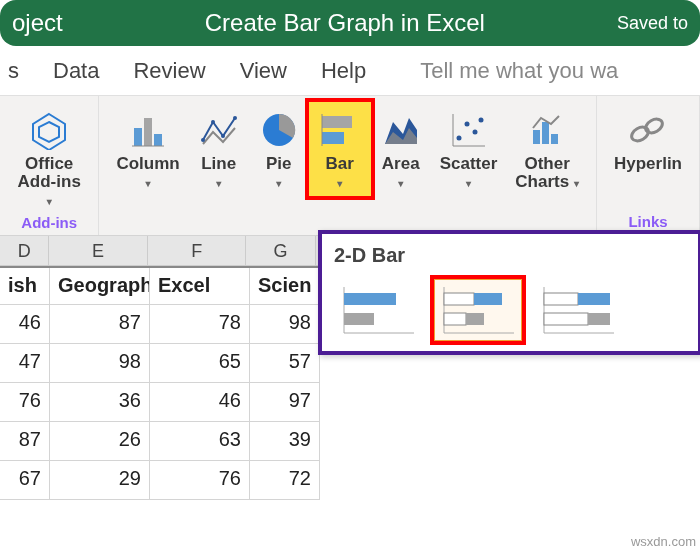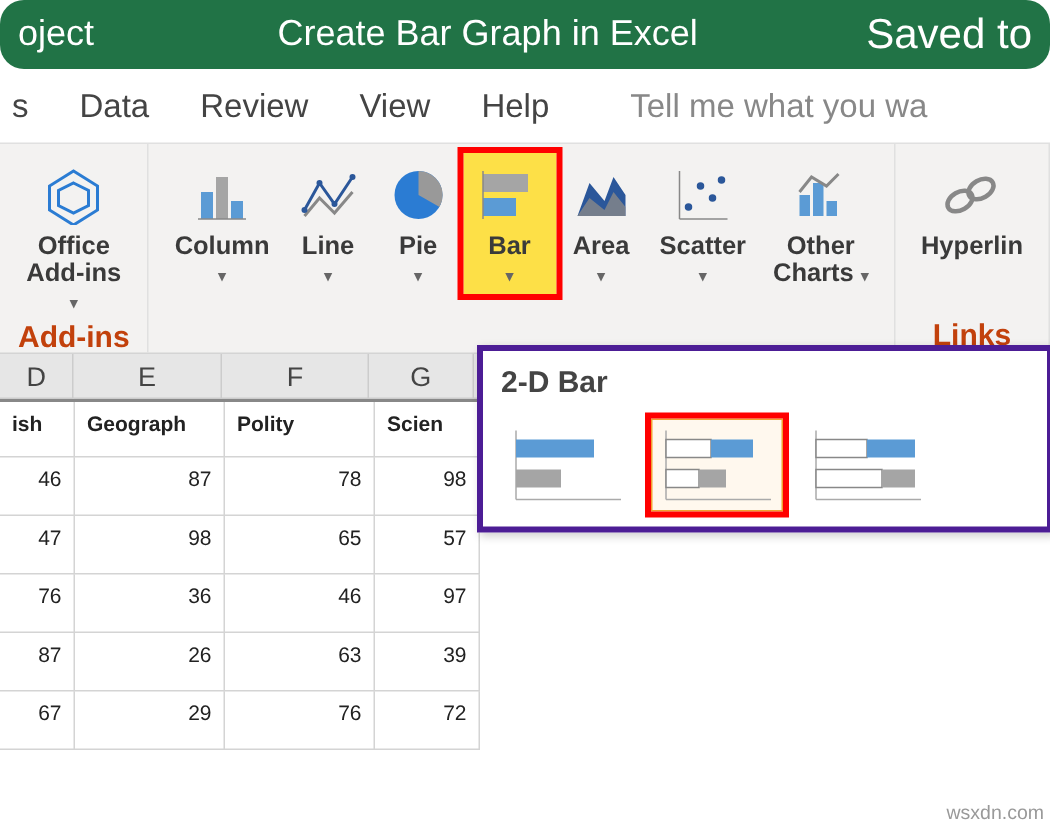--- a/index.html
+++ b/index.html
@@ -2,52 +2,52 @@
 <html><head>
 <meta charset="utf-8">
 <style>
 * { box-sizing: border-box; margin: 0; padding: 0; }
 body { font-family: "Segoe UI", sans-serif; font-size: 14px; background: #fff; width: 700px; height: 553px; overflow: hidden; position: relative; }
 
 
 .titlebar { height: 46px; background: #217346; color: #fff; display: flex; align-items: center; padding: 0 12px; font-size: 24px; font-weight: 300; border-radius: 16px; }
 .titlebar .left { margin-right: 40px; }
 .titlebar .center { flex: 1; text-align: center; margin-left: -30px;}
-.titlebar .right { font-size: 28px; }
+.titlebar .right { font-size: 18px; }
 
 
 .menutabs { height: 50px; display: flex; align-items: center; padding-left: 8px; gap: 34px; font-size: 22px; color: #444; border-bottom: 1px solid #e0e0e0; }
 .menutabs .tab { cursor: pointer; }
 .menutabs .tell { color: #888; margin-left: 20px; }
 
 
 .ribbon { height: 140px; background: #f3f2f1; display: flex; align-items: stretch; border-bottom: 1px solid #d4d4d4; position: relative; }
 .group { display: flex; flex-direction: column; padding: 6px 8px 2px; border-right: 1px solid #e0e0e0; font-weight: bold; }
 .group-row { display: flex; flex: 1; align-items: flex-start; gap: 0; }
-.group-label { text-align: center; font-size: 20px; color: #c2410c; height: 20px; }
+.group-label { text-align: center; font-size: 15px; color: #8b5cf6; height: 20px; }
 .btn { display: flex; flex-direction: column; align-items: center; justify-content: flex-start; padding: 4px 8px; cursor: pointer; border: 1px solid transparent; min-width: 60px; }
 .btn .ic { height: 46px; display: flex; align-items: center; justify-content: center; margin-bottom: 2px; }
 .btn .lbl { font-size: 17px; color: #3a3a3a; text-align: center; line-height: 1.05; }
 .btn .dd { font-size: 10px; color: #666; }
 .btn.highlight { outline: 4px solid #ff0000; background: #fde047; }
 
 
 .drop { position: absolute; top: 230px; left: 318px; width: 384px; background: #fff; border: 4px solid #4c1d95; box-shadow: 2px 2px 6px rgba(0,0,0,0.2); padding: 10px 12px 10px; z-index: 50; }
 .drop-title { font-size: 20px; color: #444; font-weight: 600; margin-bottom: 12px; }
 .drop-row { display: flex; gap: 12px; }
 .thumb { width: 88px; height: 62px; border: 1px solid transparent; display: flex; align-items: center; justify-content: center; cursor: pointer; position: relative; }
 .thumb.highlight { outline: 4px solid #ff0000; border: 1px solid #f0a030; background: #fff8ee; }
 
 
 .sheet { position: absolute; top: 236px; left: 0; right: 0; }
 .colheads { display: flex; height: 30px; background: #e6e6e6; }
 .colheads div { width: 100px; text-align: center; font-size: 18px; color: #444; border-right: 1px solid #ccc; border-bottom: 1px solid #ccc; line-height: 30px; }
 .colheads div:first-child { width: 50px; }
 .hdr-row, .data-row { display: flex; height: 39px; }
-.hdr-row div, .data-row div { width: 100px; border-right: 1px solid #d4d4d4; border-bottom: 1px solid #d4d4d4; padding: 6px 8px; font-size: 14px; color: #222; overflow: hidden; white-space: nowrap; }
+.hdr-row div, .data-row div { width: 100px; border-right: 1px solid #d4d4d4; border-bottom: 1px solid #d4d4d4; padding: 6px 8px; font-size: 20px; color: #222; overflow: hidden; white-space: nowrap; }
 .hdr-row div:first-child, .data-row div:first-child { width: 50px; }
 .hdr-row div { font-weight: 700; }
 .hdr-row { border-top: 2px solid #888; }
 .data-row div { text-align: right; }
 .colheads .wj { width: 130px; }
 
 .watermark { position: absolute; right: 4px; bottom: 4px; font-size: 13px; color: #999; }
 </style>
 </head>
 <body>
@@ -190,21 +190,21 @@
     <div>E</div>
     <div>F</div>
     <div style="width:70px">G</div>
     <div class="wj">H</div>
     <div class="wj">I</div>
     <div class="wj">J</div>
   </div>
   <div class="hdr-row">
     <div style="text-align:left">ish</div>
     <div style="text-align:left">Geograph</div>
-    <div style="text-align:left">Polity</div>
+    <div style="text-align:left">Excel</div>
     <div style="text-align:left;width:70px">Scien</div>
   </div>
   <div class="data-row">
     <div>46</div>
     <div>87</div>
     <div>78</div>
     <div style="width:70px">98</div>
   </div>
   <div class="data-row">
     <div>47</div>

